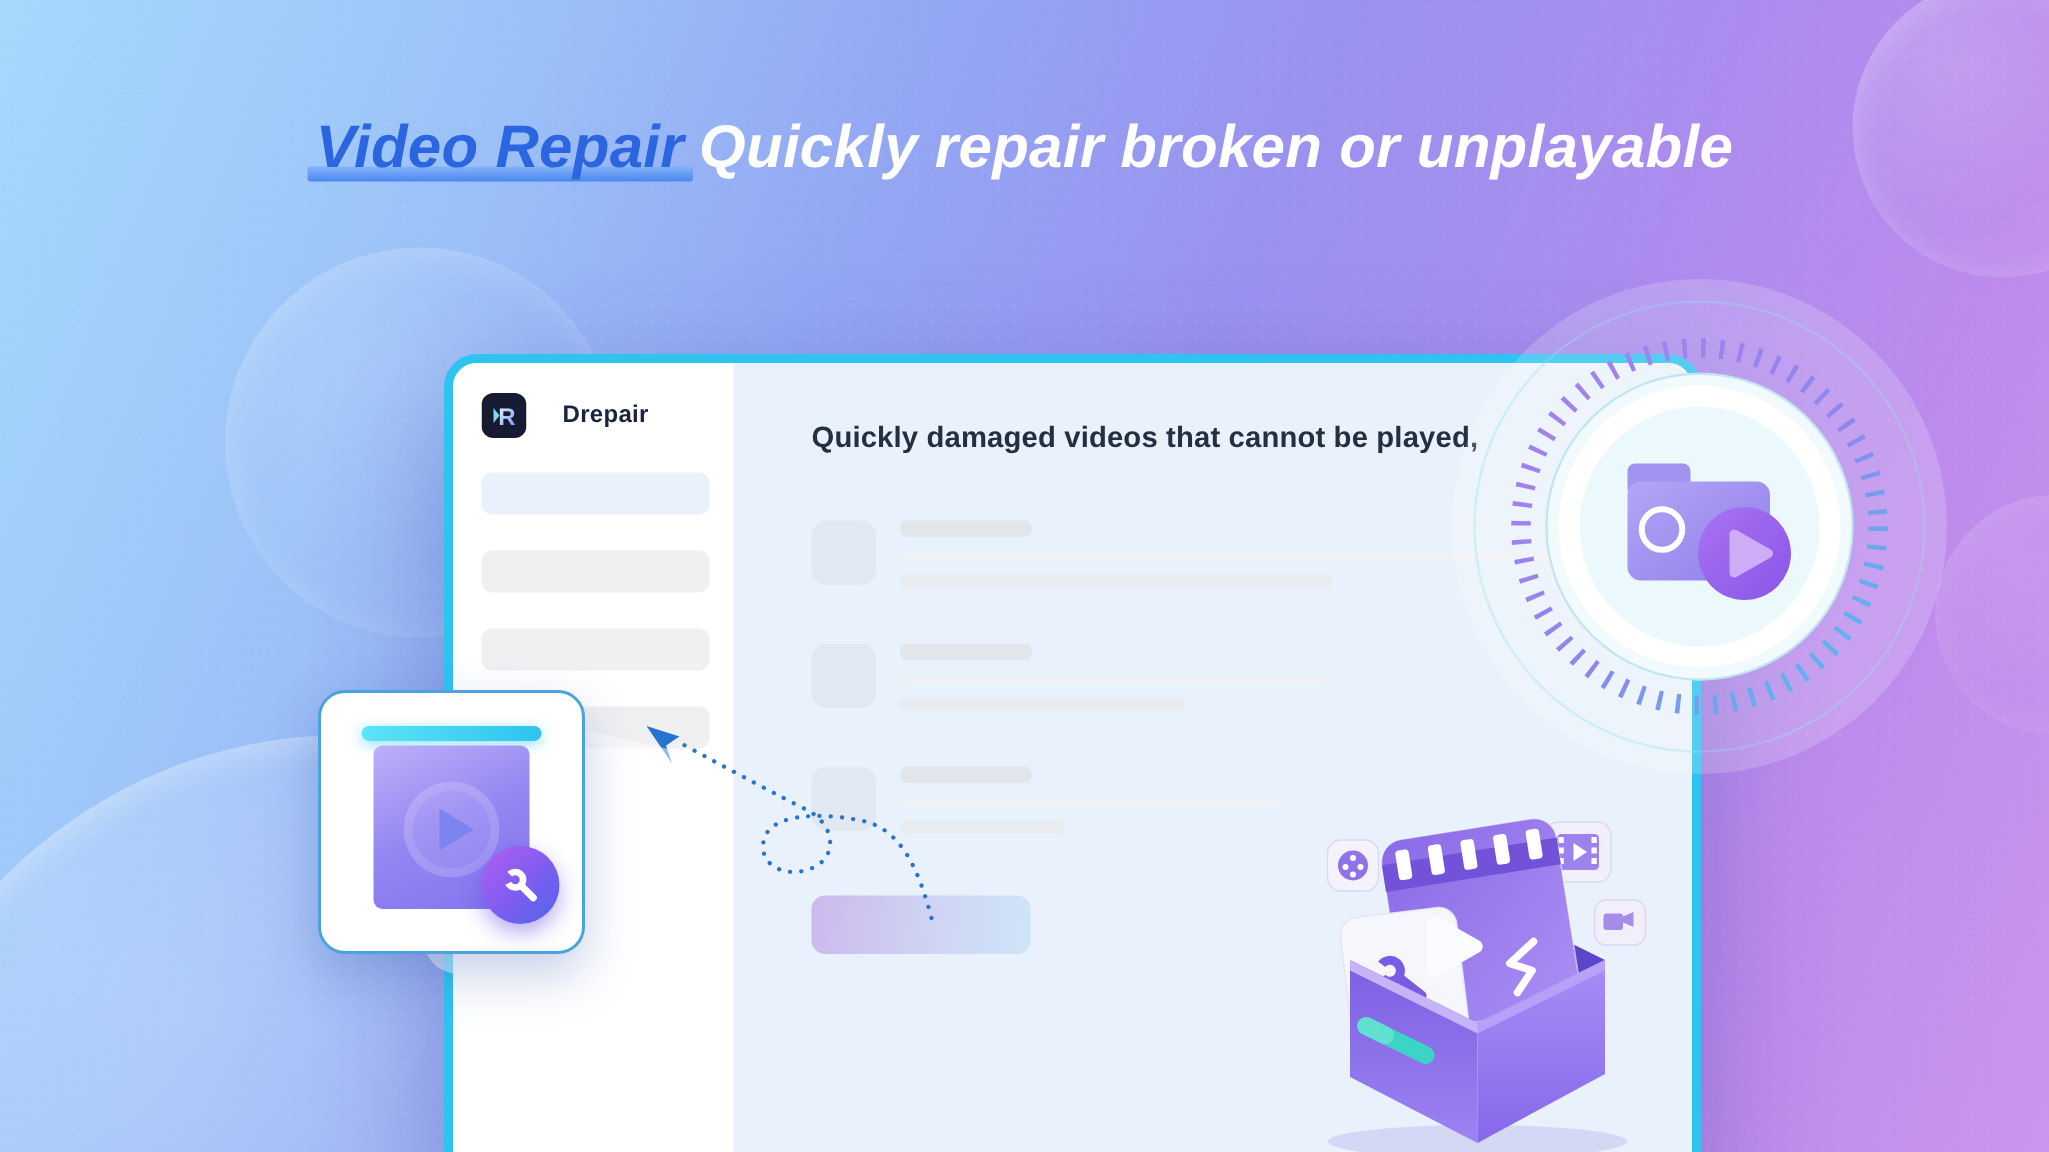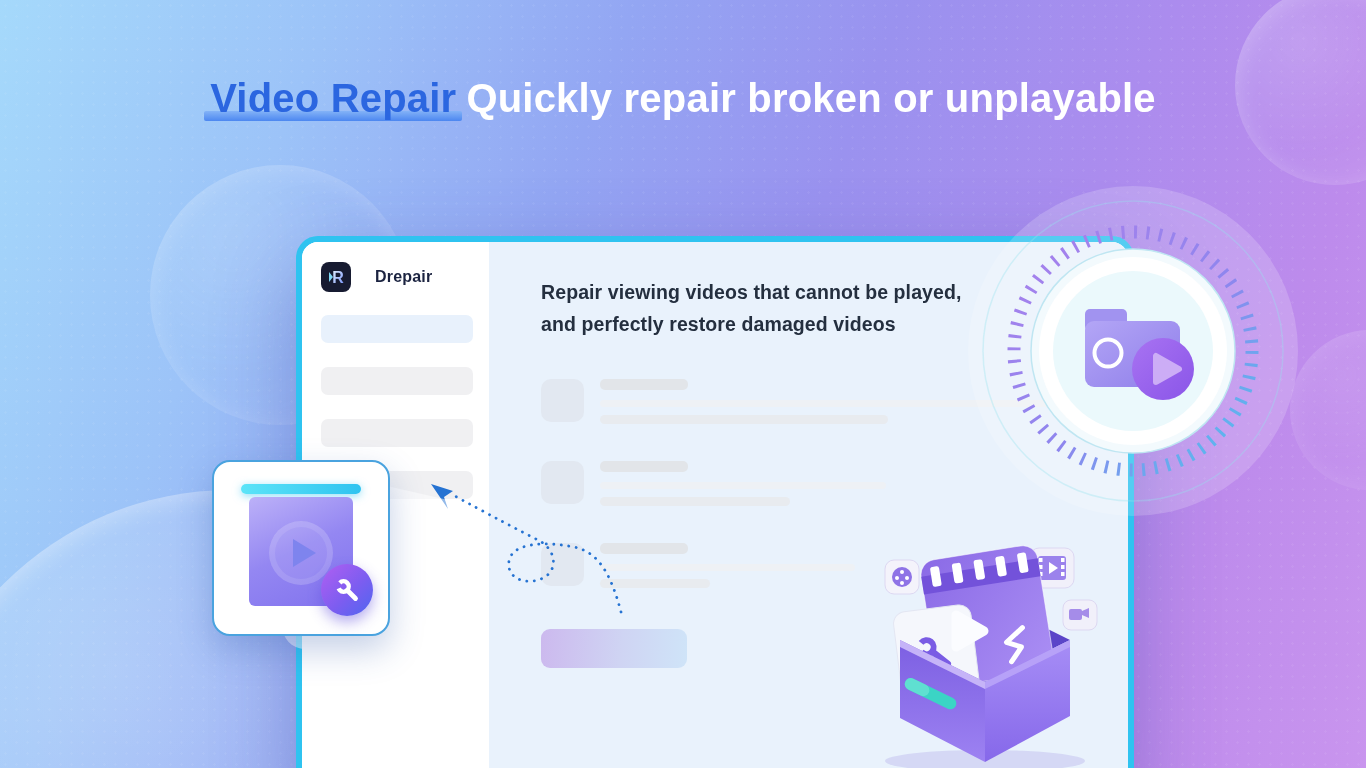--- a/index.html
+++ b/index.html
@@ -27,21 +27,21 @@
   .bubble{position:absolute;border-radius:50%;
     background:radial-gradient(circle at 32% 28%,rgba(255,255,255,0.22),rgba(255,255,255,0.05) 55%,rgba(255,255,255,0.16) 100%);
     box-shadow:inset 3px 6px 22px rgba(255,255,255,0.30);
   }
   .bubble-bl{left:-90px;top:490px;width:640px;height:640px;}
   .bubble-ml{left:150px;top:165px;width:260px;height:260px;opacity:.6;}
   .bubble-tr{left:1235px;top:-15px;width:200px;height:200px;opacity:.75;}
   .bubble-r{left:1290px;top:330px;width:160px;height:160px;opacity:.4;}
   
   .headline{position:absolute;top:74px;left:0;right:0;text-align:center;z-index:10;
-    font-size:40px;line-height:49px;font-weight:700;color:#fff;letter-spacing:.2px;}
+    font-size:40px;line-height:49px;font-weight:700;color:#fff;letter-spacing:.2px;font-style:italic;}
   .hl-hi{position:relative;z-index:0;color:var(--headline-blue);margin-right:10px;}
   .hl-hi::after{content:"";position:absolute;left:-6px;right:-6px;bottom:-1px;height:10px;z-index:-1;
     border-radius:2px;background:linear-gradient(180deg,rgba(130,178,247,.95),rgba(72,132,240,.95));}
   
   .app-window{position:absolute;left:296px;top:236px;width:838px;height:560px;z-index:20;
     border:6px solid var(--accent-cyan);border-radius:22px;background:#fff;display:flex;
     box-shadow:0 30px 80px rgba(58,62,160,0.35);}
   .sidebar{width:187px;background:#fff;border-radius:16px 0 0 16px;padding:20px 16px 0 19px;flex:none;}
   .brand{display:flex;align-items:center;gap:10px;height:30px;}
   .brand-name{font-size:16px;font-weight:700;color:var(--brand-navy);letter-spacing:.2px;margin-left:14px;}
@@ -116,22 +116,21 @@
     </div>
     <div class="nav-list">
       <div class="nav-bar active"></div>
       <div class="nav-bar"></div>
       <div class="nav-bar"></div>
       <div class="nav-bar"></div>
     </div>
   </div>
   <div class="content">
     <div class="content-heading">
-      <div>Repair viewing videos that cannot be played,</div>
-      <div>and perfectly restore damaged videos</div>
+      <div>Quickly damaged videos that cannot be played,</div>
     </div>
     <div class="skel-list">
       <div class="skel-row r1">
         <div class="skel-thumb"></div>
         <div>
             <div class="skel-title"></div>
             <div class="skel-a"></div>
             <div class="skel-b"></div>
           </div>
       </div>

